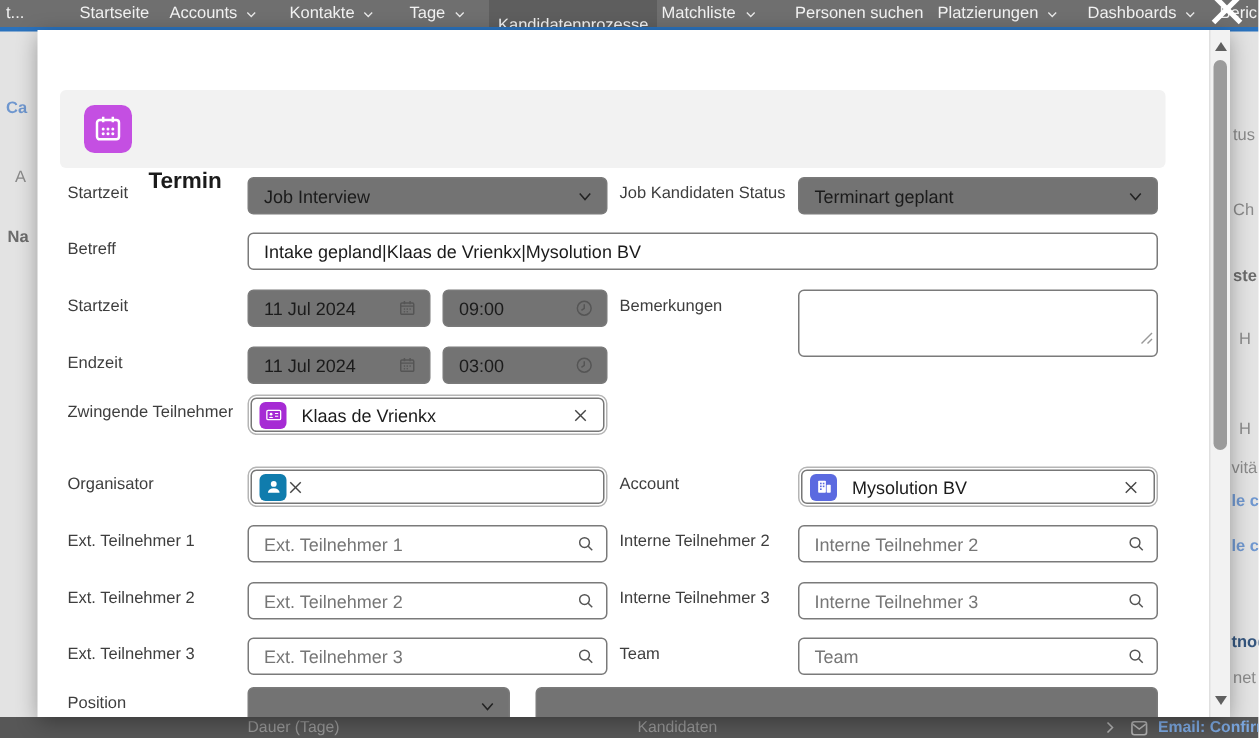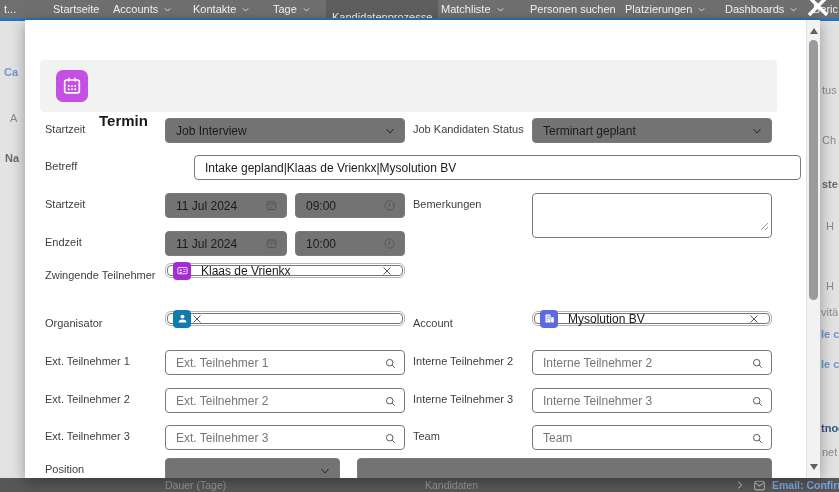--- a/index.html
+++ b/index.html
@@ -30,21 +30,21 @@
   .mh-title{position:absolute;left:74px;top:56px;font-size:15px;font-weight:bold;color:#1b1b1b;margin-top:36px;}
 
   .lbl{position:absolute;font-size:11px;color:#3e3e3e;white-space:nowrap;}
   .box{position:absolute;height:25px;border:1px solid #7a7a7a;border-radius:4px;background:#737373;display:flex;align-items:center;}
   .box .val{font-size:12px;color:#1b1b1b;padding-left:10px;white-space:nowrap;overflow:hidden;flex:1;}
   .box .ricon{margin-right:8px;display:flex;align-items:center;}
   .inp-wrap{position:absolute;height:25px;}
   .inp{width:100%;height:25px;border:1px solid #7a7a7a;border-radius:4px;font-size:12px;color:#1b1b1b;padding:0 26px 0 10px;background:#fff;outline:none;}
   .inp::placeholder{color:#767676;opacity:1;}
   .inp-icon{position:absolute;right:8px;top:6px;}
-  .pillbox{position:absolute;height:15px;border:1px solid #b5b5b5;border-radius:6px;padding:1px;background:#fff;}
+  .pillbox{position:absolute;height:27px;border:1px solid #b5b5b5;border-radius:6px;padding:1px;background:#fff;}
   .pill{height:100%;border:1px solid #777;border-radius:4px;display:flex;align-items:center;}
   .pill .picon{width:18px;height:18px;border-radius:4px;margin-left:5px;display:flex;align-items:center;justify-content:center;flex:none;}
   .pill .ptext{font-size:12px;color:#1b1b1b;margin-left:10px;flex:1;white-space:nowrap;overflow:hidden;}
   .pill .px{margin-right:9px;display:flex;align-items:center;cursor:pointer;}
   .tarea{position:absolute;border:1px solid #7a7a7a;border-radius:4px;background:#fff;}
   .resize-h{position:absolute;right:2px;bottom:2px;}
 
   
   .sbar{position:absolute;right:0;top:0;width:14px;height:458px;background:#f2f2f2;border-left:1px solid #e0e0e0;}
   .sb-up{position:absolute;left:3px;top:8px;width:0;height:0;border-left:4px solid transparent;border-right:4px solid transparent;border-bottom:6px solid #606060;}
@@ -174,21 +174,21 @@
     <span class="val">Terminart geplant</span>
     <span class="ricon">
         <svg width="12" height="12" viewBox="0 0 24 24">
           <polyline points="5,8 12,16 19,8" fill="none" stroke="#222" stroke-width="2"></polyline>
         </svg>
       </span>
   </div>
 
   <span class="lbl" style="left:20px;top:140px">Betreff</span>
   <div class="inp-wrap" style="left:140px;top:135px;width:607px;position:absolute">
-    <input class="inp" style="padding-right: 10px; margin-left: 29px;" type="text" value="Intake gepland|Klaas de Vrienkx|Mysolution BV">
+    <input class="inp" style="padding-right: 10px;" type="text" value="Intake gepland|Klaas de Vrienkx|Mysolution BV">
   </div>
 
   <span class="lbl" style="left:20px;top:178px">Startzeit</span>
   <div class="box" style="left:140px;top:173px;width:122px">
     <span class="val">11 Jul 2024</span>
     <span class="ricon">
         <svg width="13" height="13" viewBox="0 0 24 24">
           <rect x="4" y="5.5" width="16" height="14" rx="1.5" fill="none" stroke="#555" stroke-width="1.8"></rect>
           <line x1="8.5" y1="3" x2="8.5" y2="7" stroke="#555" stroke-width="1.8"></line>
           <line x1="15.5" y1="3" x2="15.5" y2="7" stroke="#555" stroke-width="1.8"></line>
@@ -229,21 +229,21 @@
           <line x1="4" y1="9.5" x2="20" y2="9.5" stroke="#555" stroke-width="1.5"></line>
           <circle cx="8.5" cy="13" r="1" fill="#555"></circle>
           <circle cx="12" cy="13" r="1" fill="#555"></circle>
           <circle cx="15.5" cy="13" r="1" fill="#555"></circle>
           <circle cx="8.5" cy="16.3" r="1" fill="#555"></circle>
           <circle cx="12" cy="16.3" r="1" fill="#555"></circle>
         </svg>
       </span>
   </div>
   <div class="box" style="left:270px;top:211px;width:110px">
-    <span class="val">10:00</span>
+    <span class="val">03:00</span>
     <span class="ricon">
         <svg width="13" height="13" viewBox="0 0 24 24">
           <circle cx="12" cy="12" r="8.5" fill="none" stroke="#555" stroke-width="1.8"></circle>
           <polyline points="12,7 12,12 8.5,14.5" fill="none" stroke="#555" stroke-width="1.8"></polyline>
         </svg>
       </span>
   </div>
 
   <span class="lbl" style="left:20px;top:249px">Zwingende Teilnehmer</span>
   <div class="pillbox" style="left:140px;top:243px;width:240px">

